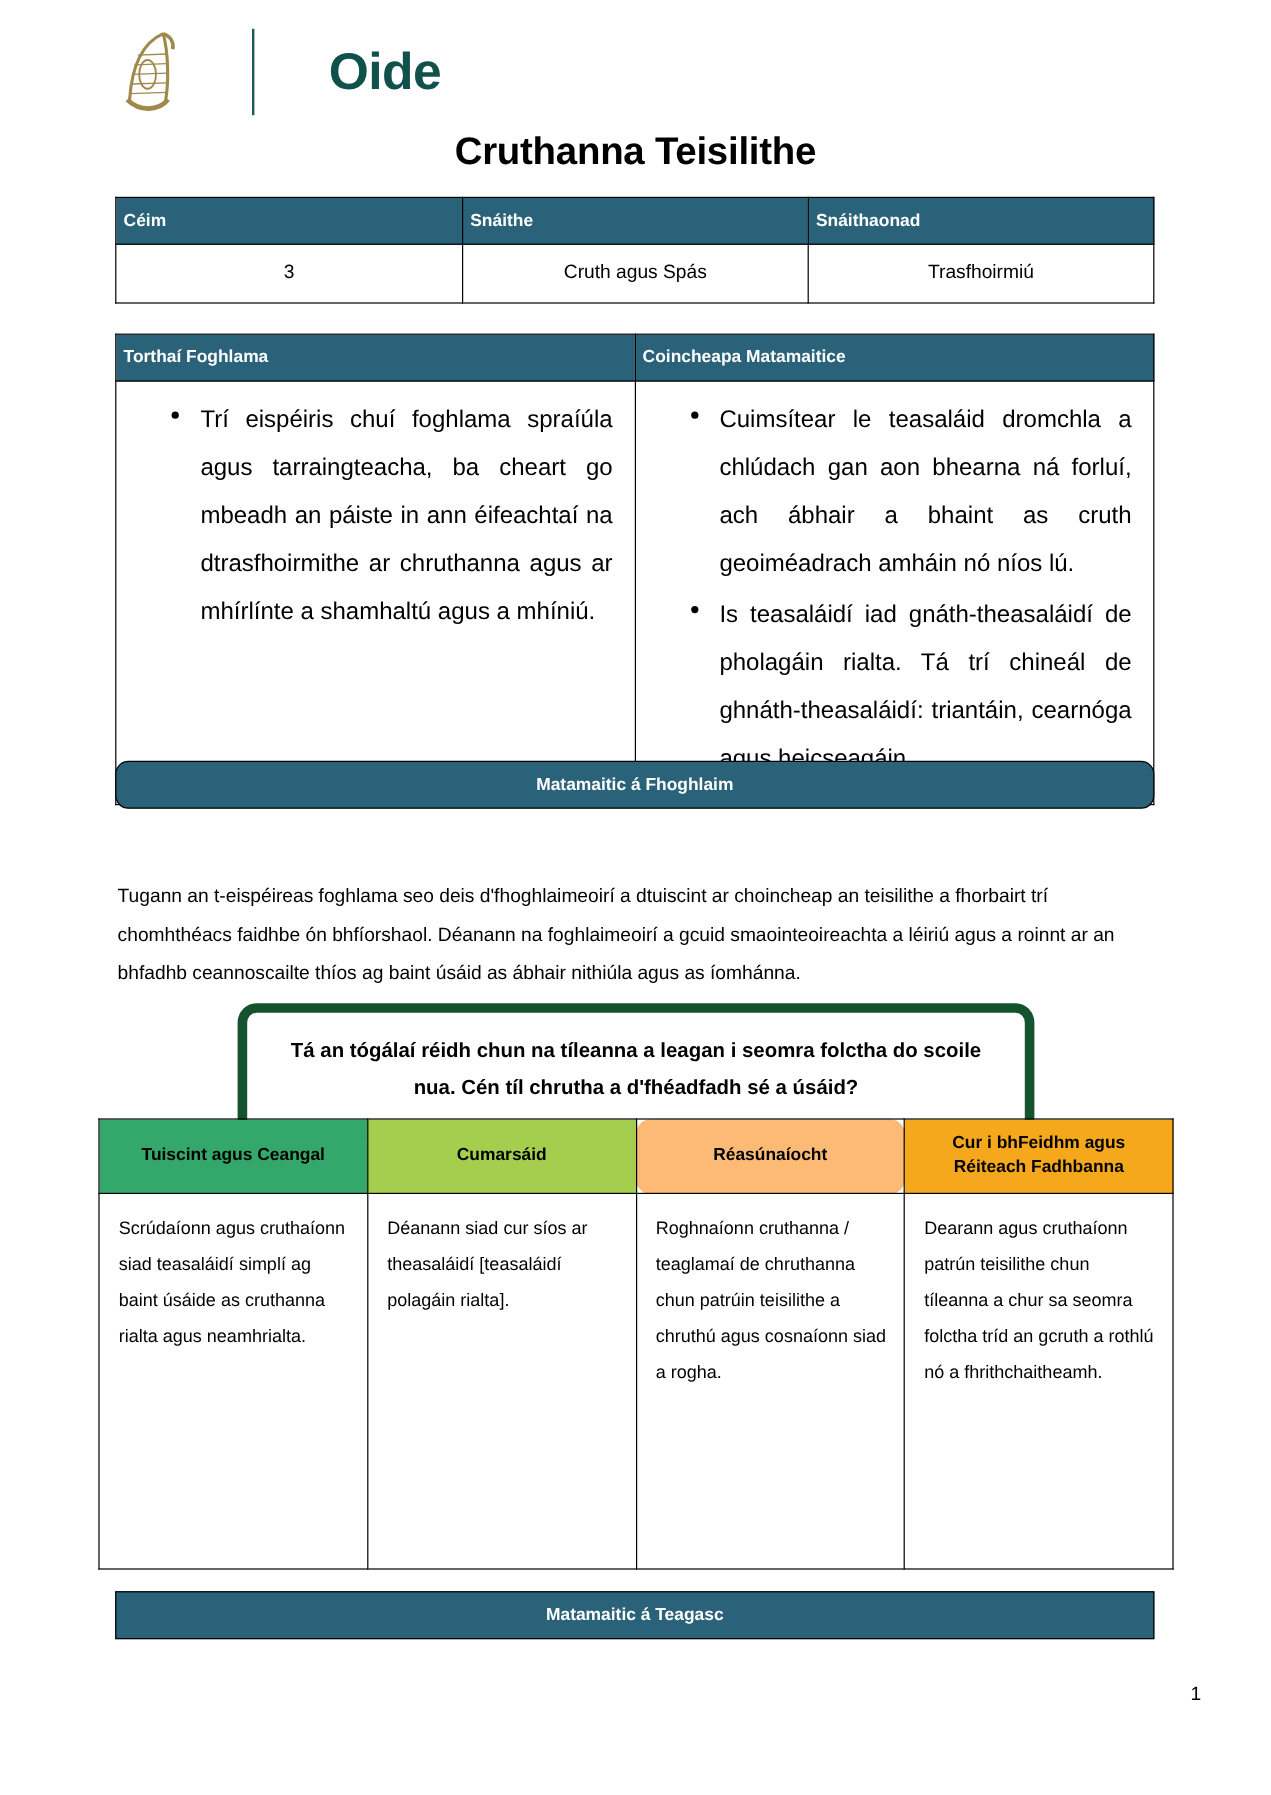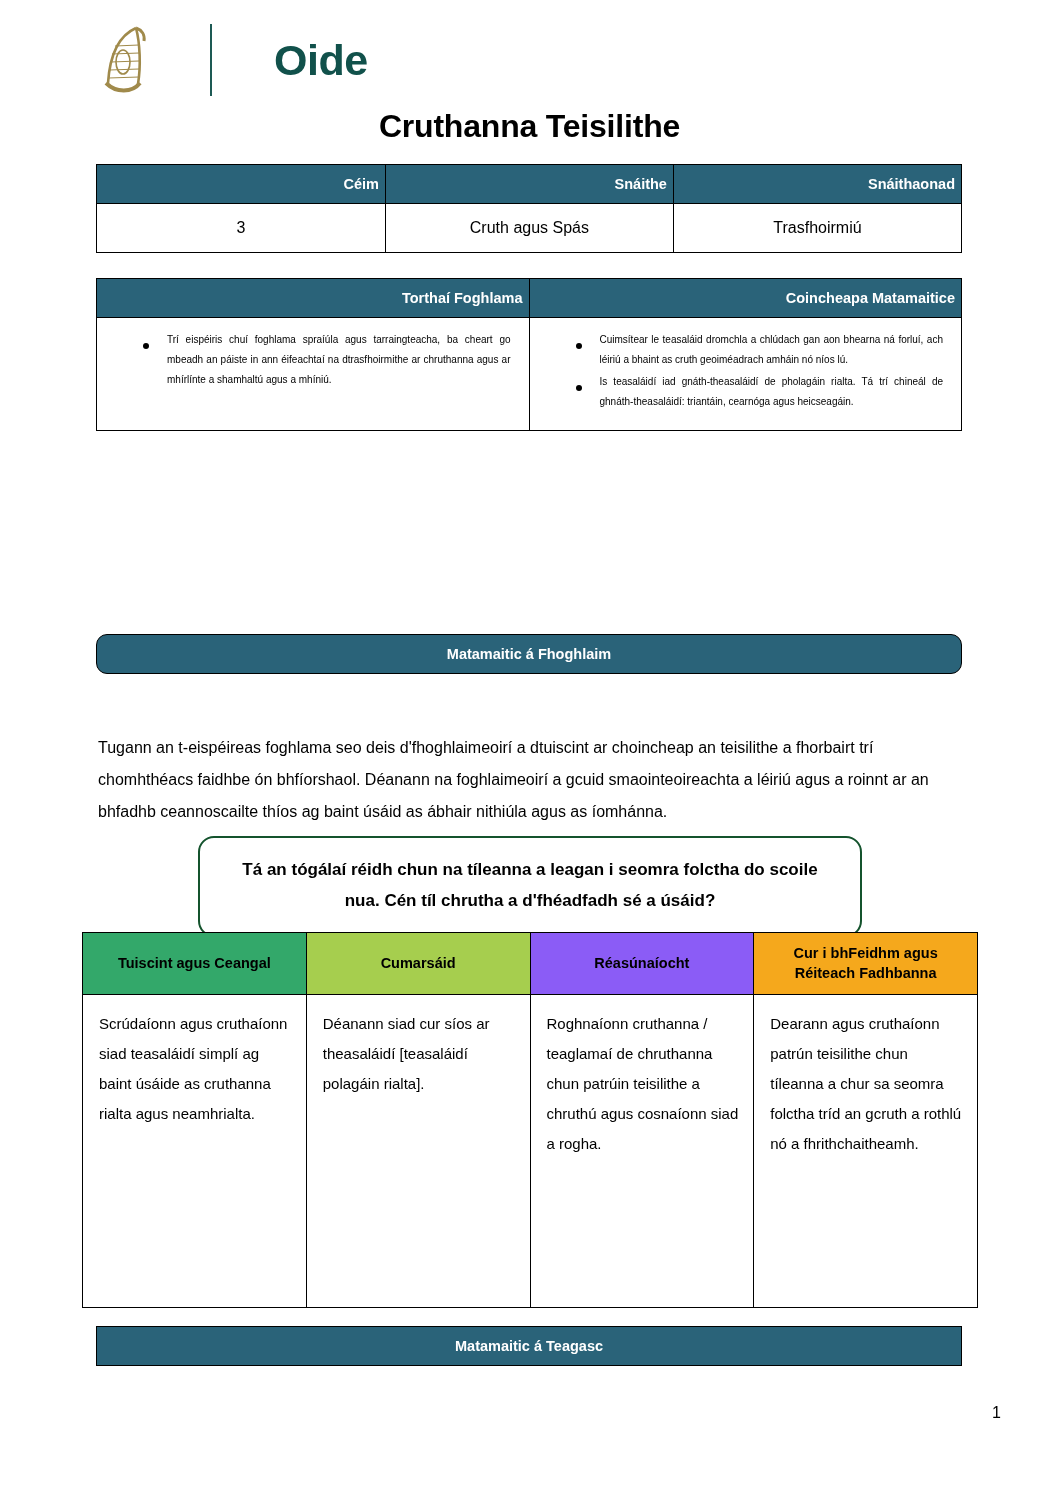--- a/index.html
+++ b/index.html
@@ -73,21 +73,21 @@
   .tbl td, .tbl th {
     border: 1.3px solid #000000;
     vertical-align: top;
     padding: 0;
   }
   .hdr-teal {
     background: #2a6379;
     color: #ffffff;
     font-weight: bold;
     font-size: 14.5px;
-    text-align: right;
+    text-align: left;
     padding: 11px 6px !important;
     vertical-align: middle !important;
   }
 
   
   #table-meta {
     left: 96px;
     top: 164px;
     width: 866px;
   }
@@ -99,21 +99,21 @@
   }
 
   
   #table-outcomes {
     left: 96px;
     top: 278px;
     width: 866px;
   }
   #table-outcomes td.body {
     padding: 12px 18px 16px 10px !important;
-    font-size: 10px;
+    font-size: 20px;
     line-height: 2.0;
     margin-left: 17px;
   }
   .bullets {
     margin: 0;
     padding: 0 0 0 30px;
     list-style: none;
   }
   .bullets li {
     position: relative;
@@ -159,21 +159,21 @@
     line-height: 2.0;
   }
 
   
   #callout-question {
     position: absolute;
     left: 198px;
     top: 836px;
     width: 664px;
     box-sizing: border-box;
-    border: 2px solid #14532d;
+    border: 8px solid #14532d;
     border-radius: 16px;
     background: #ffffff;
     padding: 16px 26px 18px 26px;
     text-align: center;
     font-size: 17px;
     font-weight: bold;
     line-height: 1.85;
   }
 
   
@@ -186,21 +186,21 @@
     color: #000000;
     font-weight: bold;
     font-size: 14.5px;
     text-align: center;
     vertical-align: middle;
     padding: 11px 8px;
     line-height: 1.35;
   }
   .sk-1 { background: #33a86a; }
   .sk-2 { background: #a6ce4e; }
-  .sk-3 { background: #8b5cf6; }
+  .sk-3 { background: #fdba74; border-radius: 12px; }
   .sk-4 { background: #f5a81c; }
 
   #table-skills td.subhead {
     text-align: center;
     font-style: italic;
     font-size: 16px;
     padding: 9px 0 !important;
     vertical-align: middle !important;
   }
   #table-skills td.cell {
@@ -270,21 +270,21 @@
       <th class="hdr-teal" style="width:50%">Coincheapa Matamaitice</th>
     </tr>
     <tr>
       <td class="body">
         <ul class="bullets">
           <li>Trí eispéiris chuí foghlama spraíúla agus tarraingteacha, ba cheart go mbeadh an páiste in ann éifeachtaí na dtrasfhoirmithe ar chruthanna agus ar mhírlínte a shamhaltú agus a mhíniú.</li>
         </ul>
       </td>
       <td class="body">
         <ul class="bullets">
-          <li>Cuimsítear le teasaláid dromchla a chlúdach gan aon bhearna ná forluí, ach léiriú a bhaint as cruth geoiméadrach amháin nó níos lú.</li>
+          <li>Cuimsítear le teasaláid dromchla a chlúdach gan aon bhearna ná forluí, ach ábhair a bhaint as cruth geoiméadrach amháin nó níos lú.</li>
           <li>Is teasaláidí iad gnáth-theasaláidí de pholagáin rialta. Tá trí chineál de ghnáth-theasaláidí: triantáin, cearnóga agus heicseagáin.</li>
         </ul>
       </td>
     </tr>
   </tbody>
     </table>
 
   <div class="banner" id="banner-learning">Matamaitic á Fhoghlaim</div>
 
   <p id="intro-paragraph">Tugann an t-eispéireas foghlama seo deis d'fhoghlaimeoirí a dtuiscint ar choincheap an teisilithe a fhorbairt trí chomhthéacs faidhbe ón bhfíorshaol. Déanann na foghlaimeoirí a gcuid smaointeoireachta a léiriú agus a roinnt ar an bhfadhb ceannoscailte thíos ag baint úsáid as ábhair nithiúla agus as íomhánna.</p>

